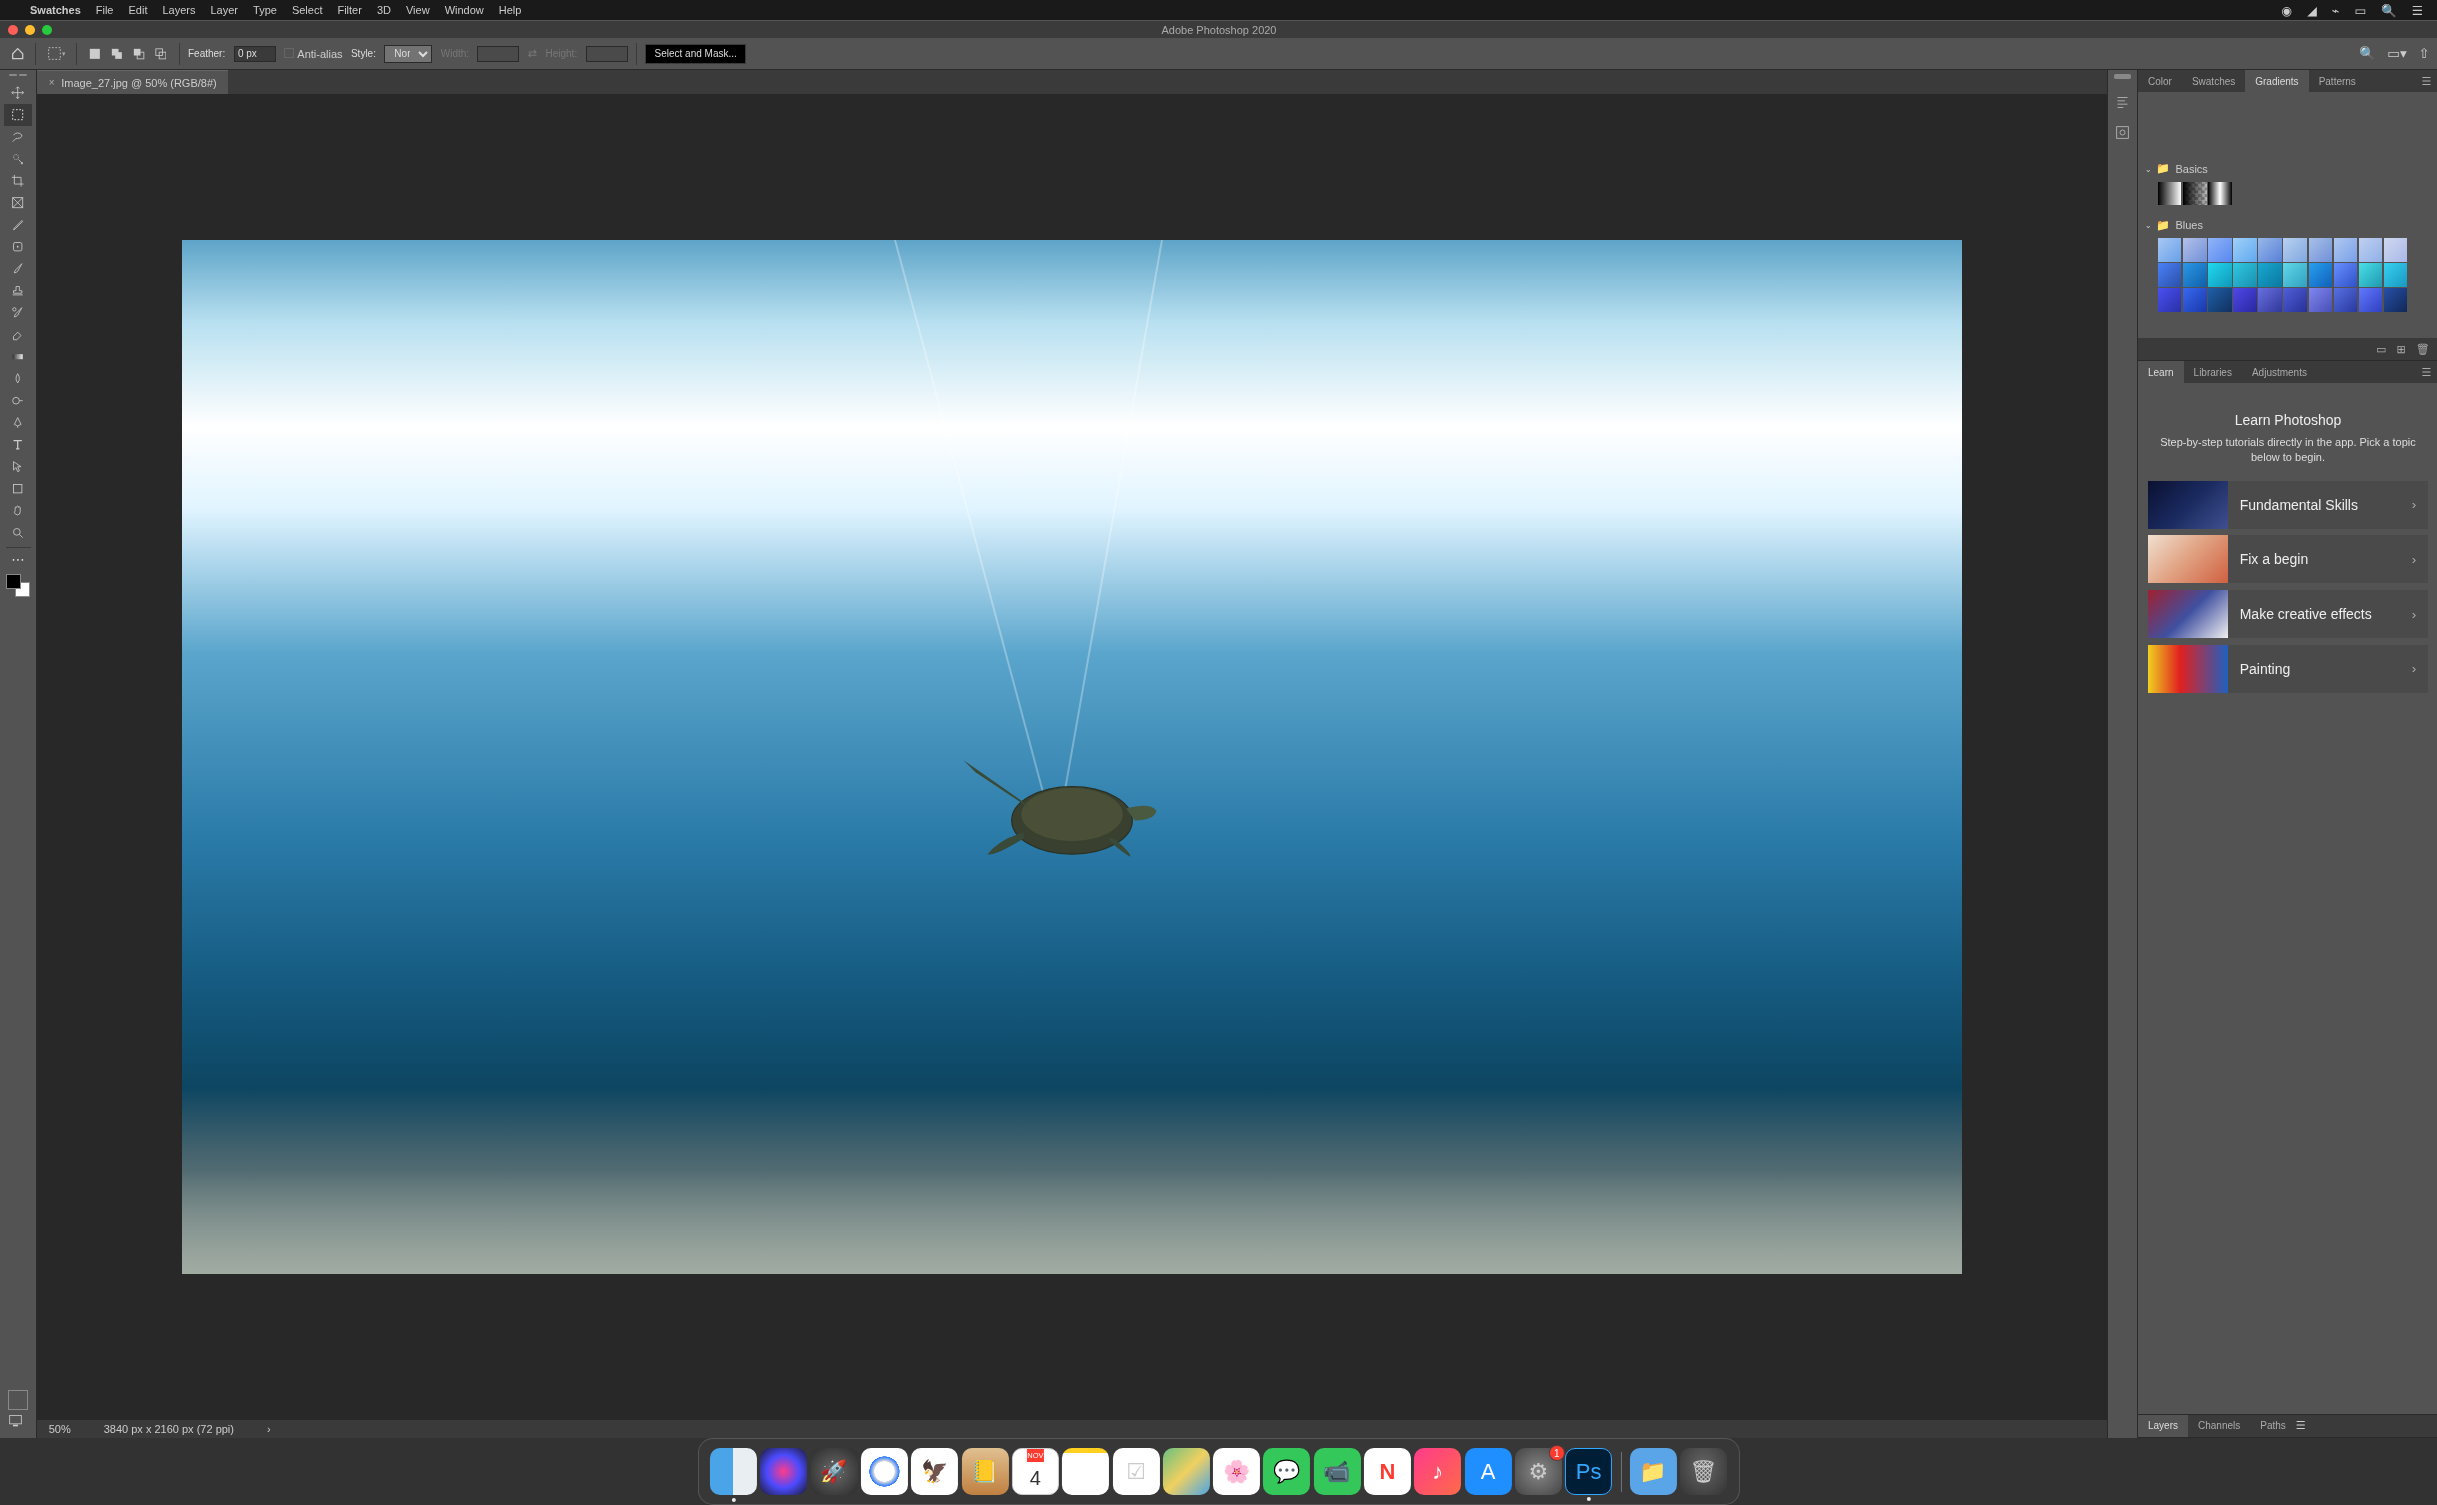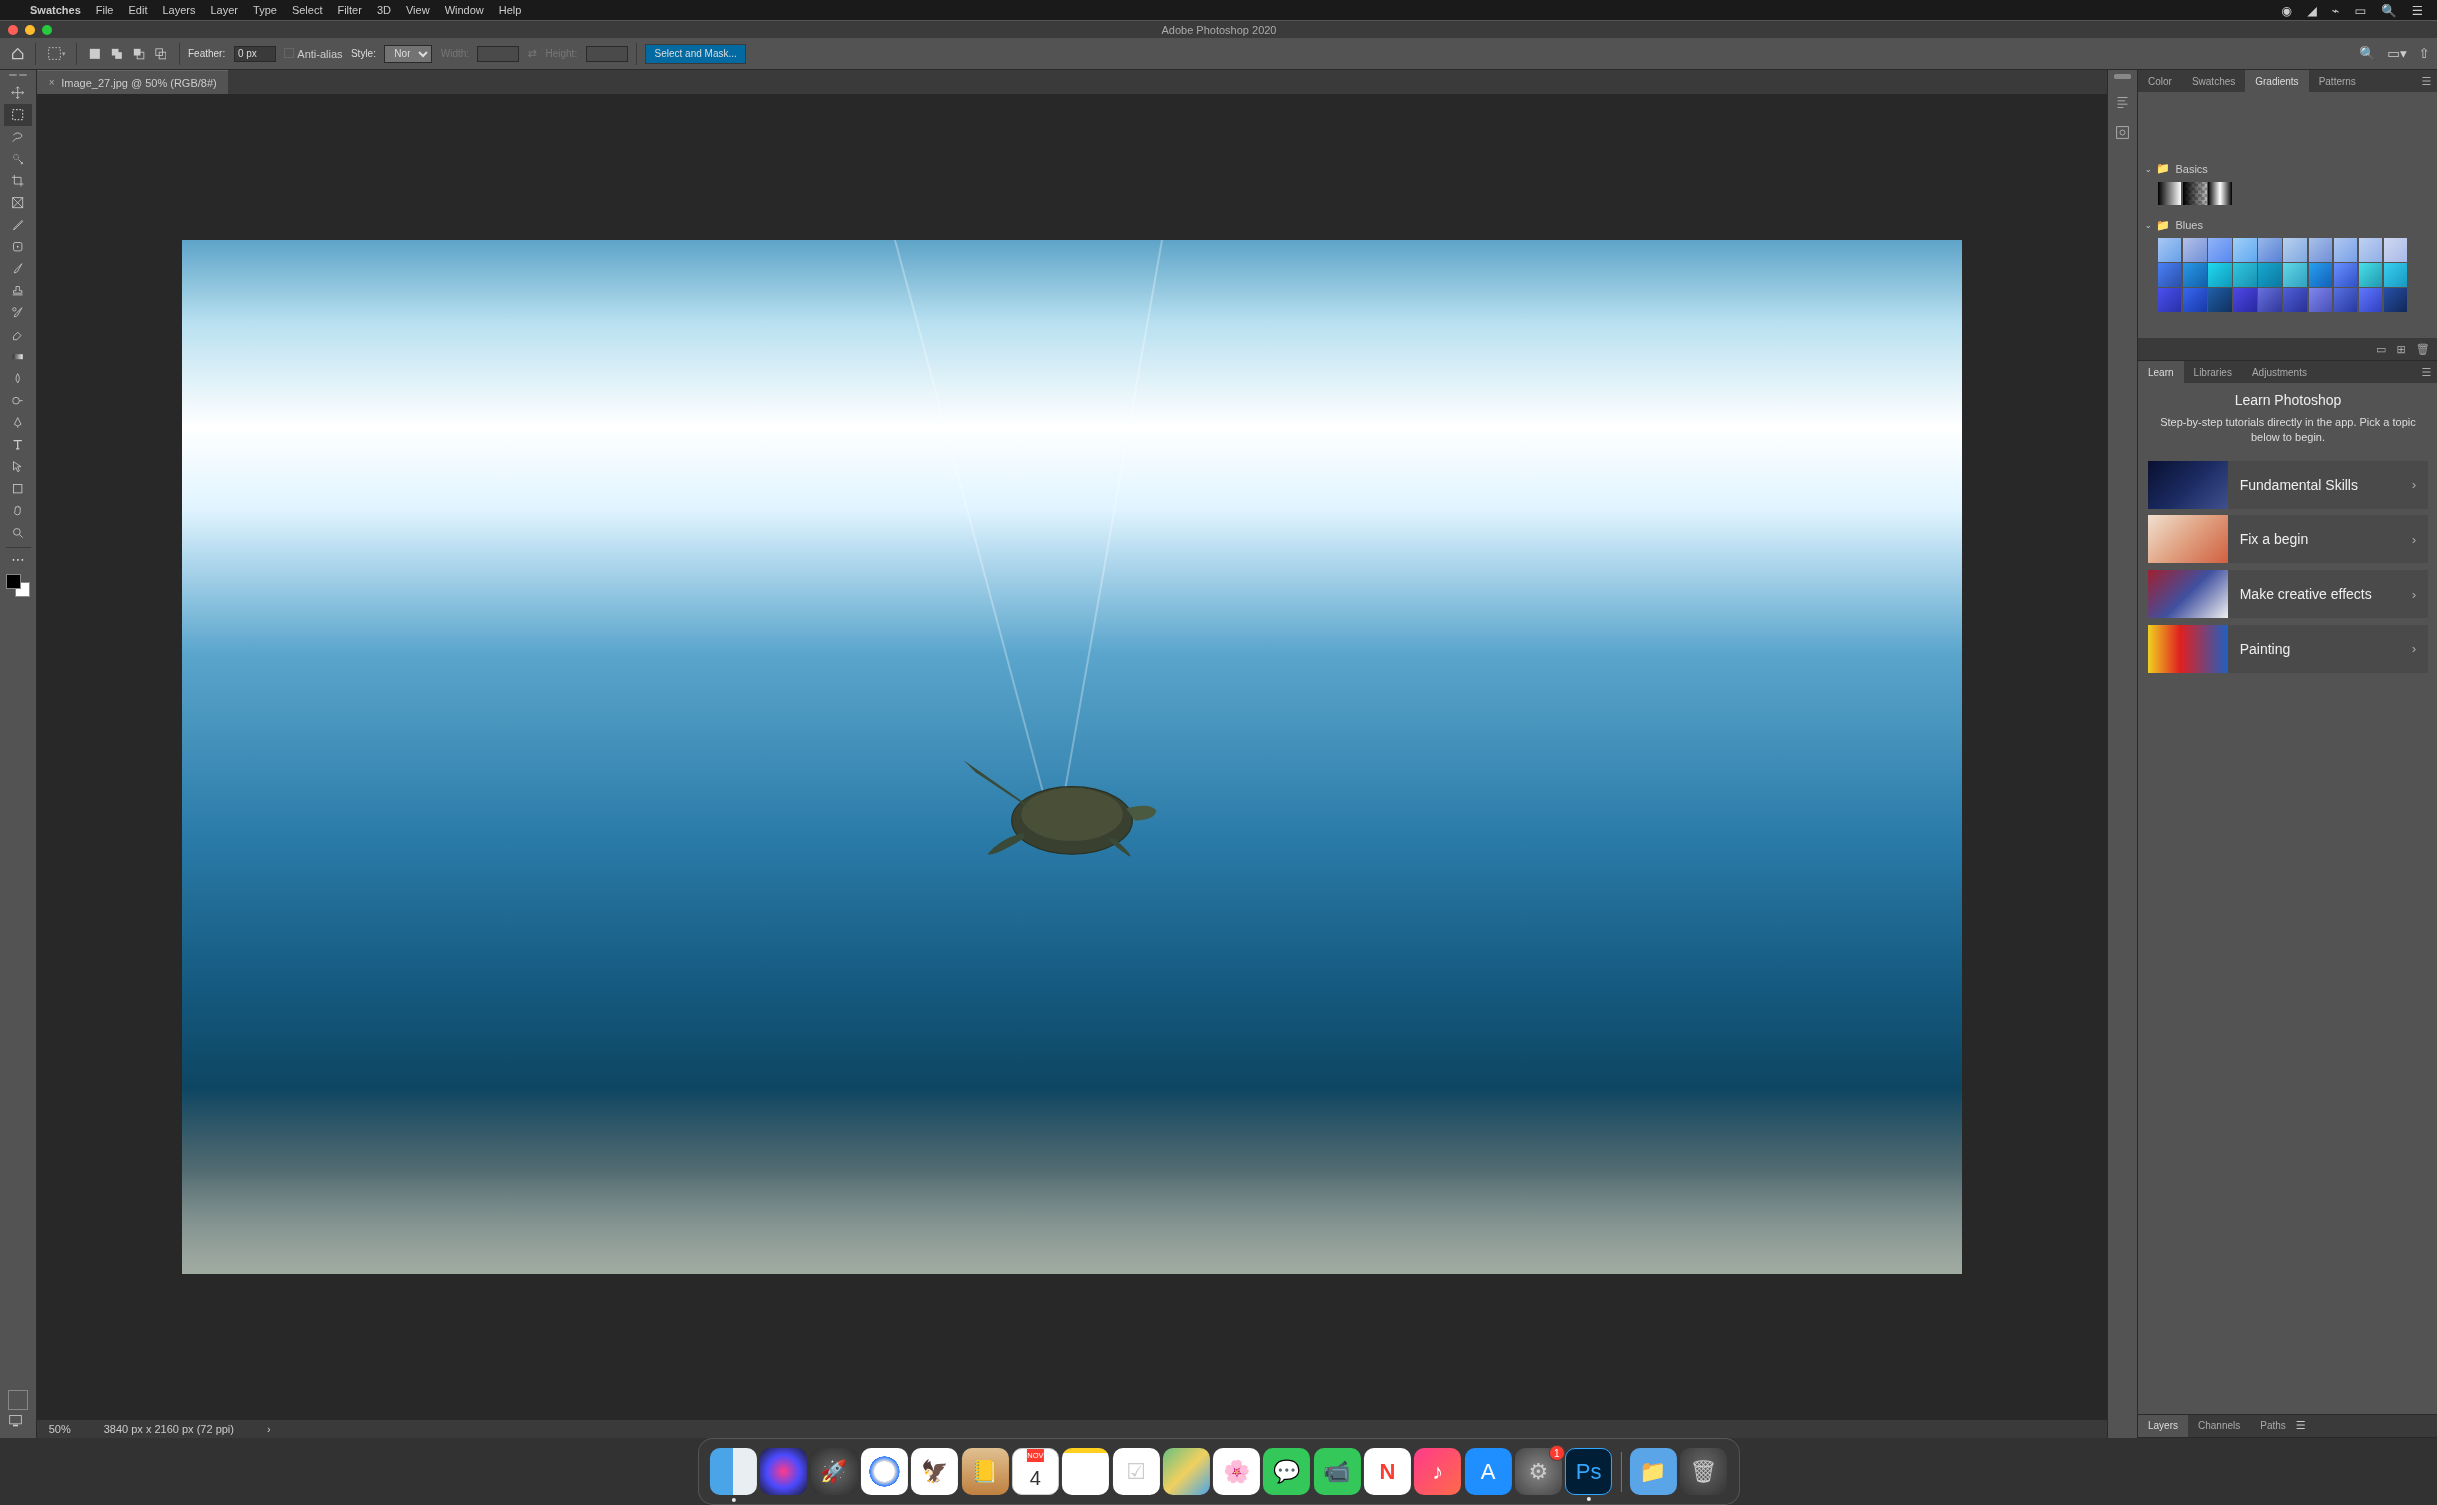--- a/index.html
+++ b/index.html
@@ -26,21 +26,21 @@
 .optbar{height:32px;background:#535353;display:flex;align-items:center;padding:0 8.4px;gap:8.4px;border-bottom:0.8px solid #2a2a2a;}
 .optbar .home{width:18.4px;height:18.4px;background:#535353;display:flex;align-items:center;justify-content:center;}
 .optbar .sep{width:0.8px;height:22px;background:#3a3a3a;}
 .optbar .toolicon{width:23.4px;height:22px;display:flex;align-items:center;justify-content:center;background:#535353;}
 .optbar .toggles{display:flex;gap:1.7px;}
 .optbar .toggles div{width:20px;height:18.4px;background:#535353;display:flex;align-items:center;justify-content:center;}
 .optbar label{color:#ddd;font-size:10px;}
 .optbar input[type=text]{width:42px;background:#3a3a3a;border:0.8px solid #2a2a2a;color:#ddd;padding:1.7px 3.3px;font-size:10px;}
 .optbar .chk{width:10px;height:10px;border:0.8px solid #666;display:inline-block;margin-right:3.3px;}
 .optbar select{background:#737373;border:0.8px solid #2a2a2a;color:#ddd;padding:1.7px 5px;font-size:10px;width:48px;}
-.optbar .btn{background:#0369a1;border:0.8px solid #3a3a3a;padding:3.3px 8.4px;font-size:10px;color:#ddd;}
+.optbar .btn{background:#000000;border:0.8px solid #3a3a3a;padding:3.3px 8.4px;font-size:10px;color:#ddd;}
 .optbar .rightopt{margin-left:auto;display:flex;gap:11.7px;align-items:center;}
 .optbar .rightopt span{font-size:13.4px;}
 
 
 .main{display:flex;height:calc(100% - 20px - 18.4px - 32px - 67px);}
 .toolbox{width:37px;background:#535353;border-right:0.8px solid #2a2a2a;display:flex;flex-direction:column;align-items:center;padding-top:3.3px;}
 .toolbox .handle{width:25px;height:6.7px;display:flex;justify-content:center;gap:1.7px;margin-bottom:1.7px;}
 .toolbox .handle span{width:8.4px;height:2.5px;background:#888;border-radius:1.7px;}
 .toolbox .tool{width:28px;height:22px;display:flex;align-items:center;justify-content:center;color:#ddd;font-size:13.4px;position:relative;}
 .toolbox .tool.active{background:#3a3a3a;}
@@ -86,21 +86,21 @@
 .gfolder .hdr .chev{font-size:8.4px;}
 .gswatches{display:flex;flex-wrap:wrap;gap:1.7px;padding:3.3px 0 3.3px 13.4px;}
 .gsw{width:23.4px;height:23.4px;}
 .gbasic1{background:linear-gradient(90deg,#000,#fff);}
 .gbasic2{background:linear-gradient(90deg,#000,transparent),repeating-conic-gradient(#888 0 25%,#bbb 0 50%) 50%/6.7px 6.7px;}
 .gbasic3{background:linear-gradient(90deg,#000,#fff,#000);}
 .pfooter{height:22px;display:flex;align-items:center;justify-content:flex-end;gap:10px;padding:0 8.4px;background:#3a3a3a;}
 .pfooter span{font-size:11px;color:#aaa;}
 
 
-.learn{padding:9px 10px;}
+.learn{padding:29px 10px;}
 .learn h2{text-align:center;font-size:14px;font-weight:400;color:#eee;margin-bottom:6.7px;}
 .learn p{text-align:center;font-size:11px;color:#ddd;margin-bottom:15px;line-height:1.4;}
 .lcard{display:flex;align-items:center;background:#4a4a4a;margin-bottom:6.7px;height:48px;cursor:pointer;}
 .lcard .thumb{width:80px;height:100%;}
 .lcard .lbl{flex:1;padding:0 11.7px;font-size:14px;color:#eee;}
 .lcard .arr{padding:0 11.7px;color:#aaa;font-size:13.4px;}
 .th1{background:linear-gradient(135deg,#0a1030,#1a2a60,#405090);}
 .th2{background:linear-gradient(135deg,#f0e0d0,#e0a080,#d06040);}
 .th3{background:linear-gradient(135deg,#a02030,#4050a0,#f0f0f0);}
 .th4{background:linear-gradient(90deg,#f0d020,#e02020 40%,#2060c0);}

